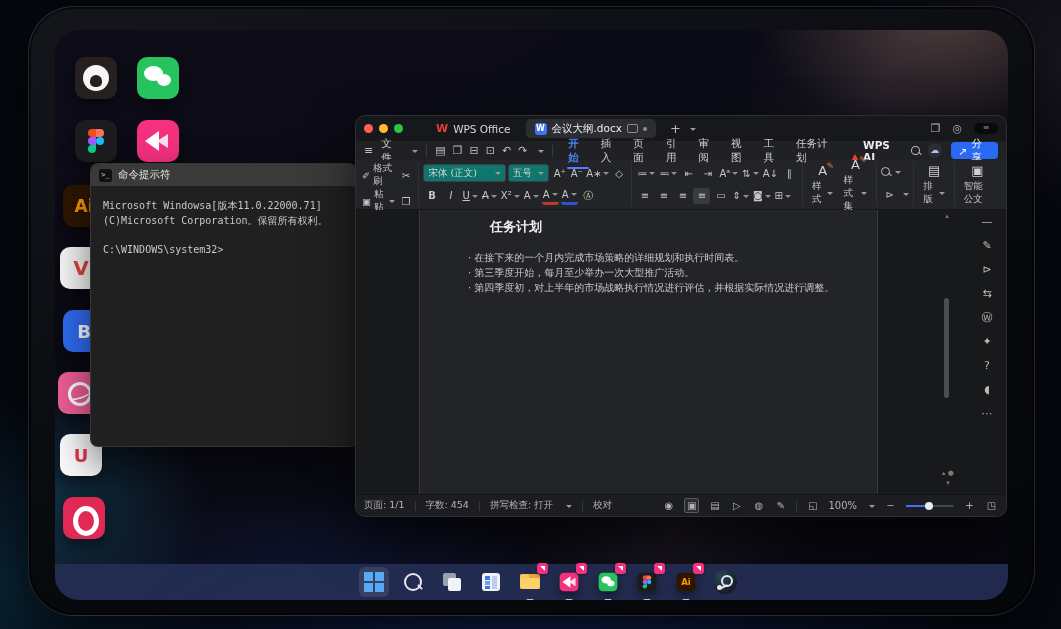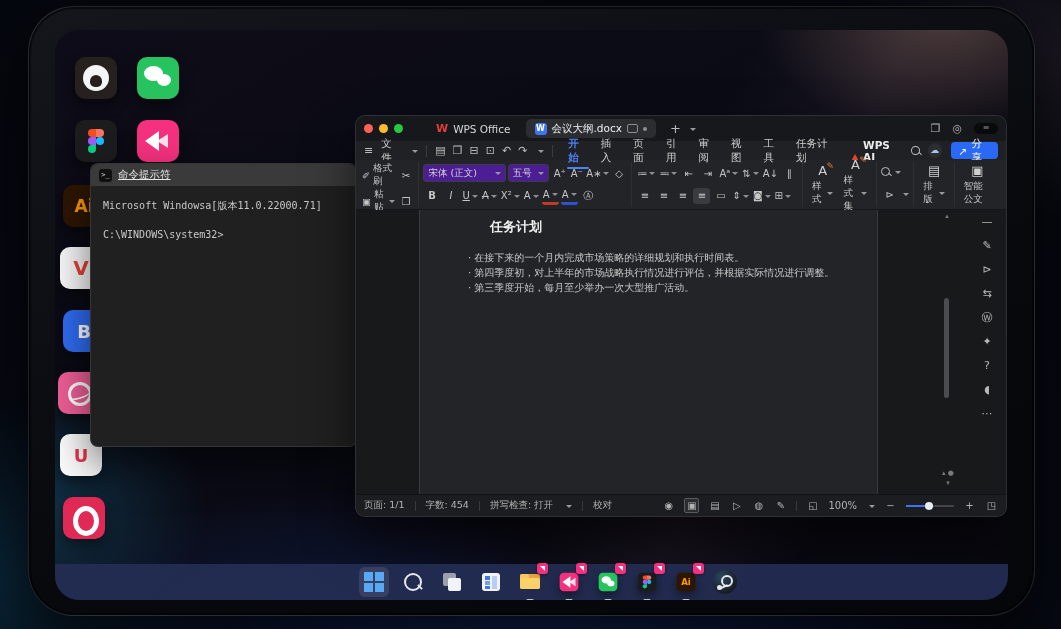--- a/index.html
+++ b/index.html
@@ -50,21 +50,21 @@
   .ic-dr .ring{position:absolute;left:10px;top:10px;width:18px;height:18px;border:3px solid #fff;border-radius:50%;}
   .ic-dr .ring:after{content:"";position:absolute;left:-1px;top:6px;width:20px;height:6px;border-bottom:2px solid #fff;border-radius:50%;transform:rotate(-18deg);}
   .ic-u{background:#fbfbfb;} .ic-u .ltr{color:#e8354d;}
   .ic-op{background:#e02a55;}
   .ic-op .ring{position:absolute;left:10px;top:9px;width:16px;height:20px;border:5px solid #fff;border-radius:50%;}
   
   .cmd{position:absolute;left:35px;top:133px;width:265px;height:282px;border-radius:8px;
     background:#202020;border:1px solid rgba(255,255,255,.10);box-shadow:0 18px 40px rgba(0,0,0,.55);}
   .cmd-tb{height:22px;border-radius:8px 8px 0 0;background:#3a3a3a;display:flex;align-items:center;gap:6px;padding:0 8px;}
   .cmd-ico{width:13px;height:13px;border-radius:3px;background:#101010;color:#ddd;font-size:7px;line-height:13px;text-align:center;font-family:"DejaVu Sans Mono",monospace;}
-  .cmd-title{font-size:10.5px;color:#e6e6e6;text-decoration:underline;}
+  .cmd-title{font-size:10.5px;color:#e6e6e6;}
   .cmd-body{padding:12px 12px;font-family:"DejaVu Sans Mono",monospace;font-size:10px;color:#c9c9c9;line-height:15px;}
   .cmd-prompt{margin-top:14px;}
   
   .wps{position:absolute;left:300px;top:85px;width:650px;height:400px;border-radius:10px;overflow:hidden;
     background:#232427;box-shadow:0 22px 50px rgba(0,0,0,.6);display:flex;flex-direction:column;
     border:1px solid rgba(255,255,255,.06);}
   .w-tabbar{height:25px;background:#17181b;display:flex;align-items:center;padding:0 8px;gap:6px;flex:0 0 auto;}
   .tl{width:9px;height:9px;border-radius:50%;}
   .tl.r{background:#ff5f57;} .tl.y{background:#febc2e;} .tl.g{background:#28c840;}
   .w-tab{display:flex;align-items:center;gap:5px;padding:0 9px;height:19px;border-radius:5px;font-size:10.5px;color:#d8d8d8;}
@@ -96,21 +96,21 @@
   .w-ribbon{height:45px;background:#232427;border-bottom:1px solid #151619;display:flex;align-items:stretch;padding:2px 6px;gap:4px;flex:0 0 auto;}
   .rgrp{display:flex;flex-direction:column;justify-content:space-around;border-right:1px solid #2f3034;padding-right:4px;}
   .rrow{display:flex;align-items:center;gap:2px;}
   .ric{min-width:15px;height:16px;display:inline-flex;align-items:center;justify-content:center;color:#c6c6c6;font-size:10px;border-radius:3px;padding:0 1px;}
   .ric.sel{background:#3a3b40;}
   .ric.bold{font-weight:bold;} .ric.italic{font-style:italic;} .ric.und{text-decoration:underline;}
   .ric.strike{text-decoration:line-through;}
   .ric.hl-red{border-bottom:3px solid #c0392b;} .ric.fc-blue{border-bottom:3px solid #2f52d0;}
   .ric.dd:after{content:"";border:3px solid transparent;border-top-color:#8f8f8f;margin-left:2px;transform:translateY(2px);}
   .rlbl{display:flex;align-items:center;gap:3px;color:#c6c6c6;font-size:9.5px;}
-  .selbox{display:flex;align-items:center;justify-content:space-between;background:#4c1d95;border:1px solid #3c3d42;border-radius:3px;height:16px;padding:0 4px;color:#d6d6d6;font-size:9.5px;}
+  .selbox{display:flex;align-items:center;justify-content:space-between;background:#0f766e;border:1px solid #3c3d42;border-radius:3px;height:16px;padding:0 4px;color:#d6d6d6;font-size:9.5px;}
   .fname{width:92px;} .fsize{width:40px;font-family:Liberation Mono, monospace;}
   .bigbtn{display:flex;flex-direction:column;align-items:center;justify-content:center;color:#c6c6c6;font-size:9.5px;gap:2px;padding:0 5px;}
   .bigbtn .bgi{font-size:13px;position:relative;color:#d0d0d0;}
   .pen-accent{position:absolute;right:-7px;top:-2px;font-size:9px;color:#e07b2a;}
   
   .w-doc{flex:1 1 auto;position:relative;background:#18191b;overflow:hidden;}
   .page{position:absolute;left:63px;top:0;bottom:0;width:457px;background:#232428;border-left:1px solid #3a3a3e;border-right:1px solid #3a3a3e;}
   .doc-title{position:absolute;left:70px;top:8px;font-size:13px;font-weight:bold;color:#f0f0f0;}
   .doc-lines{position:absolute;left:48px;top:40px;right:18px;font-size:10px;color:#c7c7c7;line-height:15.2px;}
   .vscroll{position:absolute;left:588px;top:88px;width:5px;height:100px;border-radius:3px;background:#4b4c50;}
@@ -200,20 +200,21 @@
         <span class="ring"></span>
       </div>
 
     <div class="cmd">
       <div class="cmd-tb">
         <span class="cmd-ico">&gt;_</span>
         <span class="cmd-title">命令提示符</span>
       </div>
       <div class="cmd-body">
         <div>Microsoft Windowsa[版本11.0.22000.71]</div>
+        <div>(C)Microsoft Corporation。保留所有权利。</div>
         <div class="cmd-prompt">C:\WINDOWS\system32&gt;</div>
       </div>
     </div>
 
     <div class="wps">
 
       <div class="w-tabbar">
         <span class="tl r"></span>
         <span class="tl y"></span>
         <span class="tl g"></span>
@@ -385,22 +386,22 @@
             <span class="rlbl">智能公文</span>
           </span>
         </div>
       </div>
 
       <div class="w-doc">
         <div class="page">
           <div class="doc-title">任务计划</div>
           <div class="doc-lines">
             <div>· 在接下来的一个月内完成市场策略的详细规划和执行时间表。</div>
+            <div>· 第三季度开始，每月至少举办一次大型推广活动。</div>
             <div>· 第四季度初，对上半年的市场战略执行情况进行评估，并根据实际情况进行调整。</div>
-            <div>· 第三季度开始，每月至少举办一次大型推广活动。</div>
           </div>
         </div>
         <div class="scr-up">▴</div>
         <div class="vscroll"></div>
         <div class="scr-bottom" style="width:12px;white-space:pre-line">▴ ● ▾</div>
         <div class="rtools">
             <span class="rtool">—</span>
             <span class="rtool">✎</span>
             <span class="rtool">⊳</span>
             <span class="rtool">⇆</span>

